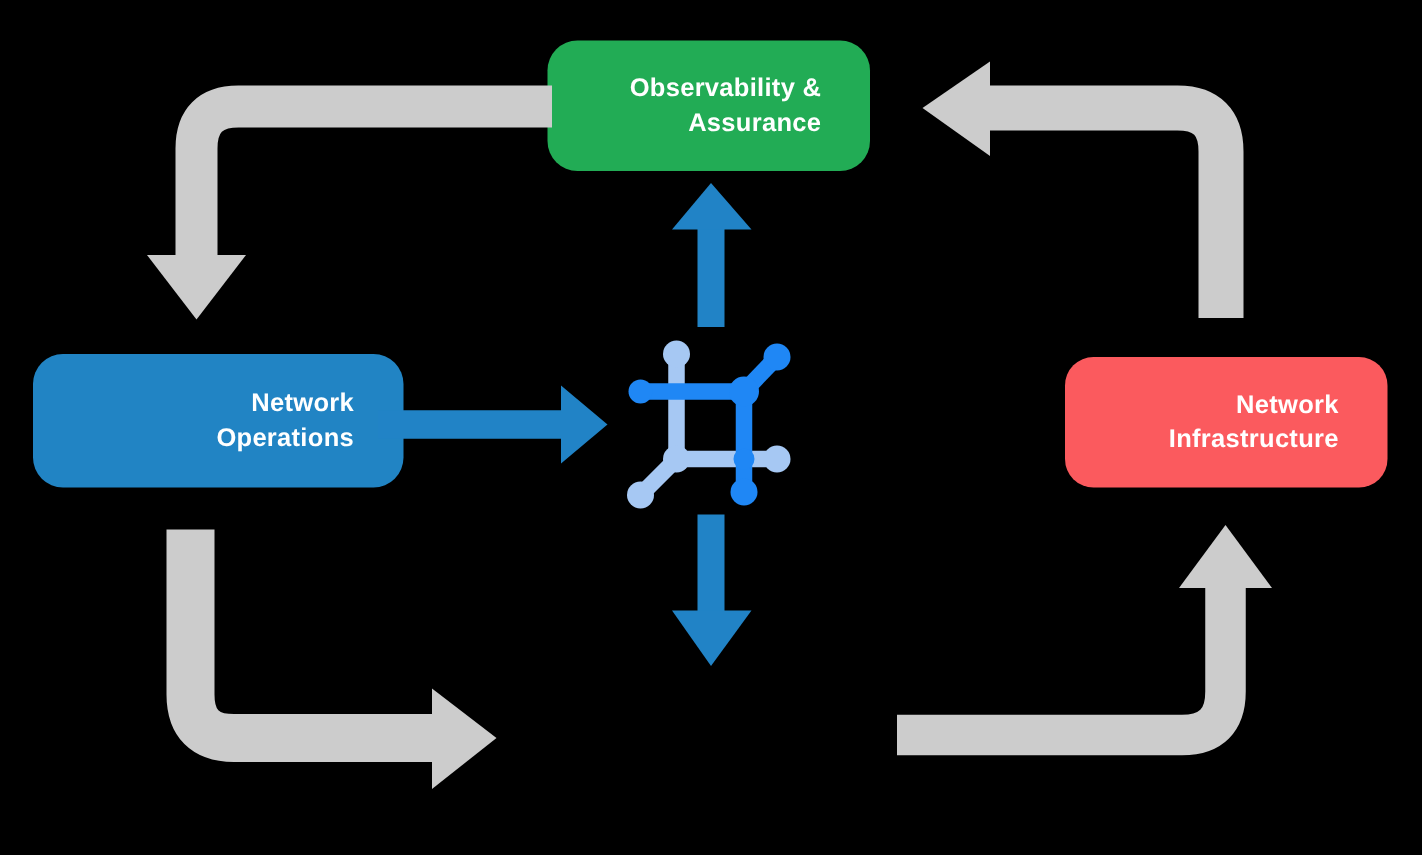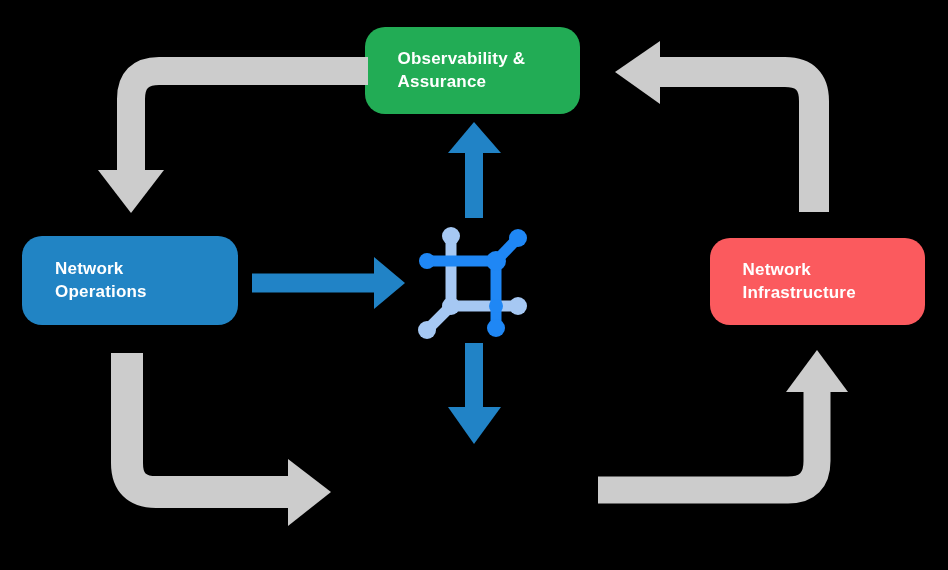--- a/index.html
+++ b/index.html
@@ -14,33 +14,33 @@
     background: #000000;
     overflow: hidden;
     font-family: "Liberation Sans", sans-serif;
   }
   .node {
     position: absolute;
     border-radius: 20px;
     display: flex;
     align-items: center;
     justify-content: center;
-    text-align: left;
+    text-align: right;
     color: #ffffff;
     font-size: 17px;
     font-weight: 600;
     line-height: 1.32;
     letter-spacing: 0.2px;
   }
   .node .label {
     max-width: 150px;
   }
   .node-observability   { left: 365px; top: 27px;  width: 215px; height: 87px; background: #22AC55; }
-  .node-operations      { left: 22px;  top: 236px; width: 216px; height: 89px; background: #2184C4; }
-  .node-infrastructure  { left: 710px; top: 238px; width: 215px; height: 87px; background: #FB5A5E; }
+  .node-operations      { left: 22px;  top: 236px; width: 216px; height: 89px; background: #2184C4; padding-left: 31px; }
+  .node-infrastructure  { left: 710px; top: 238px; width: 215px; height: 87px; background: #FB5A5E; border-radius: 19px; }
   .node-tooling         { left: 367px; top: 452px; width: 216px; height: 86px; background: #FCBD12; }
   .overlay {
     position: absolute;
     left: 0;
     top: 0;
     pointer-events: none;
   }
   .gray-arrow path    { fill: none; stroke: #CCCCCC; }
   .gray-arrow polygon { fill: #CCCCCC; }
   .blue-arrow path    { fill: none; stroke: #2183C6; }

